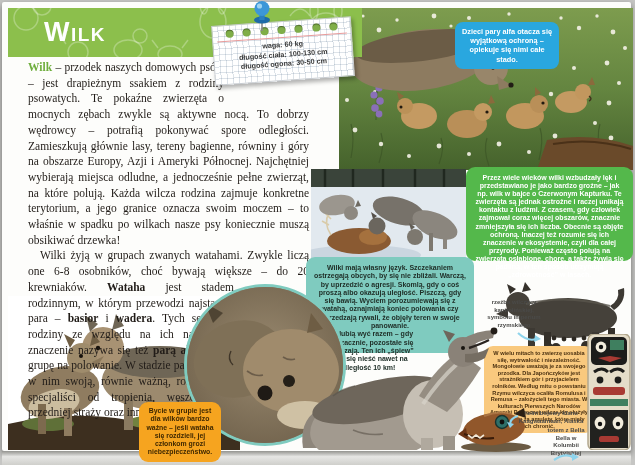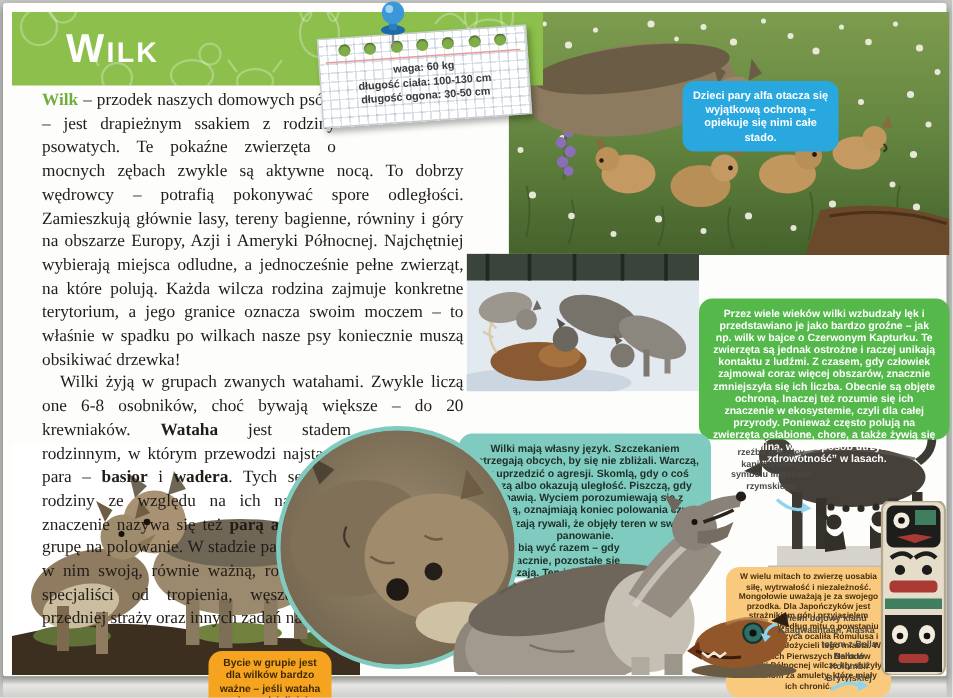--- a/index.html
+++ b/index.html
@@ -63,21 +63,21 @@
   .pair-photo{left:8px;top:296px;width:232px;height:154px;background:#ffffff;z-index:1;}
   .circle-photo{
     left:184px;top:284px;width:156px;height:156px;border-radius:50%;
     border:3px solid #7fcbbf;z-index:3;background:#8a7a64;
   }
   .howl-photo{left:293px;top:326px;width:207px;height:124px;z-index:4;}
   .statue-photo{left:492px;top:258px;width:143px;height:142px;z-index:1;}
   .helmet-photo{left:456px;top:404px;width:78px;height:48px;z-index:3;}
   .totem-photo{left:584px;top:334px;width:50px;height:116px;z-index:3;}
   
-  .callout{position:absolute;border-radius:9px;text-align:center;box-sizing:border-box;margin-top:32px;}
+  .callout{position:absolute;border-radius:9px;text-align:center;box-sizing:border-box;}
   .bubble-pups{
     left:455px;top:22px;width:104px;padding:5px 6px;z-index:2;
     background:#29a7df;color:#ffffff;font-size:7.3px;line-height:9.2px;font-weight:bold;
     border-radius:8px;
   }
   .box-history{
     left:466px;top:167px;width:167px;height:94px;padding:7px 8px;z-index:2;
     background:#54b84b;color:#ffffff;font-size:7px;line-height:8.1px;font-weight:bold;
   }
   .box-language{

